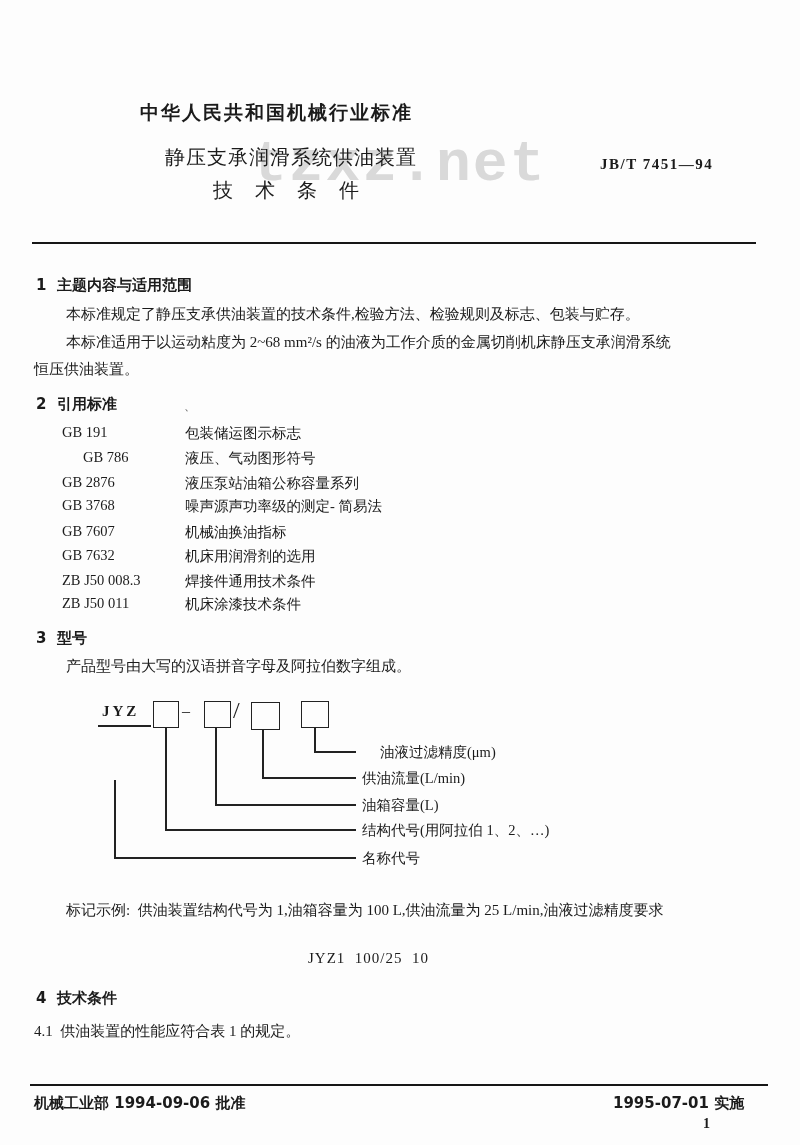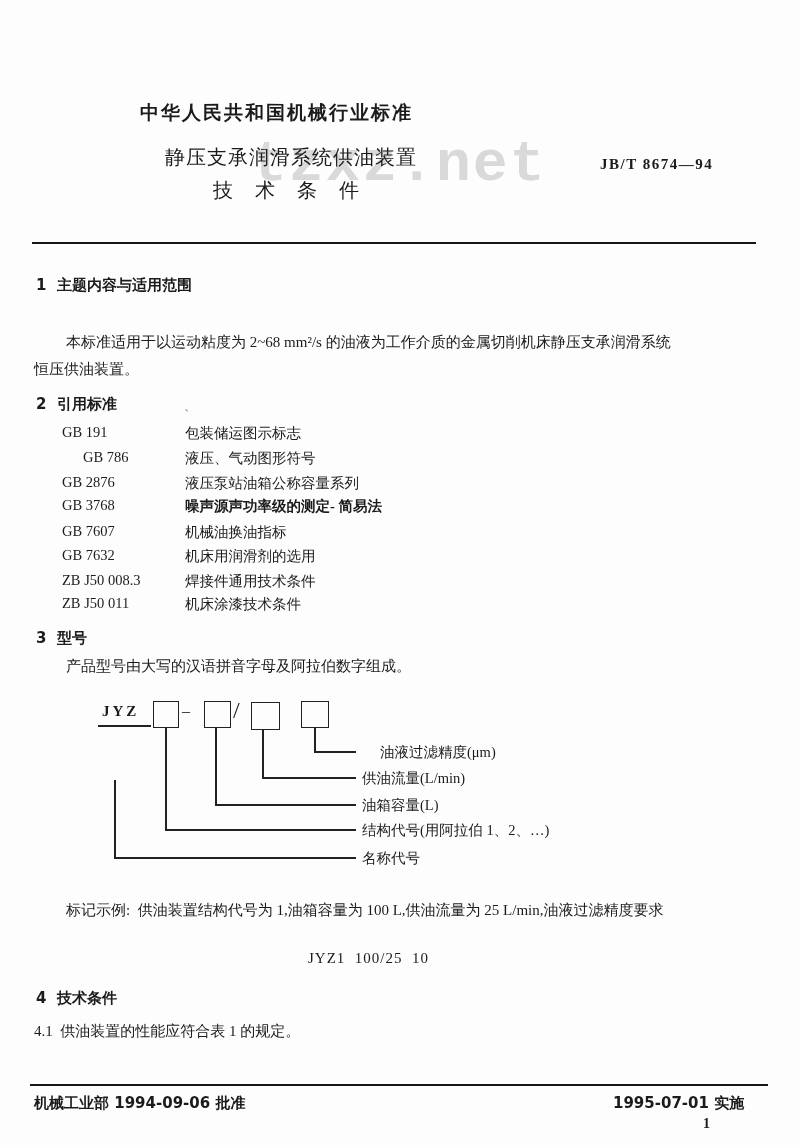--- a/index.html
+++ b/index.html
@@ -37,39 +37,40 @@
 </head>
 <body>
 
 <div class="page">
 
   <div class="abs watermark" style="left:252px;top:136px;">tzxz.net</div>
 
   <div class="abs txt hdr-national" style="left:140px;top:88px;">中华人民共和国机械行业标准</div>
   <div class="abs txt hdr-title" style="left:165px;top:144px;">静压支承润滑系统供油装置</div>
   <div class="abs txt hdr-title" style="left:213px;top:177px;">技　术　条　件</div>
-  <div class="abs txt hdr-std" style="left:600px;top:156px;">JB/T 8674—94</div>
+  <div class="abs txt hdr-std" style="left:600px;top:156px;">JB/T 7451—94</div>
 
   <div class="abs rule" style="left:32px;top:242px;width:724px;height:2px;"></div>
 
   <div class="abs txt h-sec" style="left:36px;top:276px;">1  主题内容与适用范围</div>
+  <div class="abs txt body-txt" style="left:66px;top:305px;">本标准规定了静压支承供油装置的技术条件,检验方法、检验规则及标志、包装与贮存。</div>
   <div class="abs txt body-txt" style="left:66px;top:333px;">本标准适用于以运动粘度为 2~68 mm²/s 的油液为工作介质的金属切削机床静压支承润滑系统</div>
   <div class="abs txt body-txt" style="left:34px;top:360px;">恒压供油装置。</div>
 
   <div class="abs txt h-sec" style="left:36px;top:395px;">2  引用标准</div>
   <div class="abs txt stray" style="left:184px;top:398px;">、</div>
 
   <div class="abs txt ref-code" style="left:62px;top:424px;">GB 191</div>
   <div class="abs txt ref-title" style="left:185px;top:424px;">包装储运图示标志</div>
   <div class="abs txt ref-code" style="left:62px;top:449px;margin-left:21px;">GB 786</div>
   <div class="abs txt ref-title" style="left:185px;top:449px;">液压、气动图形符号</div>
   <div class="abs txt ref-code" style="left:62px;top:474px;">GB 2876</div>
   <div class="abs txt ref-title" style="left:185px;top:474px;">液压泵站油箱公称容量系列</div>
   <div class="abs txt ref-code" style="left:62px;top:497px;">GB 3768</div>
-  <div class="abs txt ref-title" style="left:185px;top:497px;font-weight:bold;">噪声源声功率级的测定- 简易法</div>
+  <div class="abs txt ref-title" style="left:185px;top:497px;">噪声源声功率级的测定- 简易法</div>
   <div class="abs txt ref-code" style="left:62px;top:523px;">GB 7607</div>
   <div class="abs txt ref-title" style="left:185px;top:523px;">机械油换油指标</div>
   <div class="abs txt ref-code" style="left:62px;top:547px;">GB 7632</div>
   <div class="abs txt ref-title" style="left:185px;top:547px;">机床用润滑剂的选用</div>
   <div class="abs txt ref-code" style="left:62px;top:572px;">ZB J50 008.3</div>
   <div class="abs txt ref-title" style="left:185px;top:572px;">焊接件通用技术条件</div>
   <div class="abs txt ref-code" style="left:62px;top:595px;">ZB J50 011</div>
   <div class="abs txt ref-title" style="left:185px;top:595px;">机床涂漆技术条件</div>
 
   <div class="abs txt h-sec" style="left:36px;top:629px;">3  型号</div>

